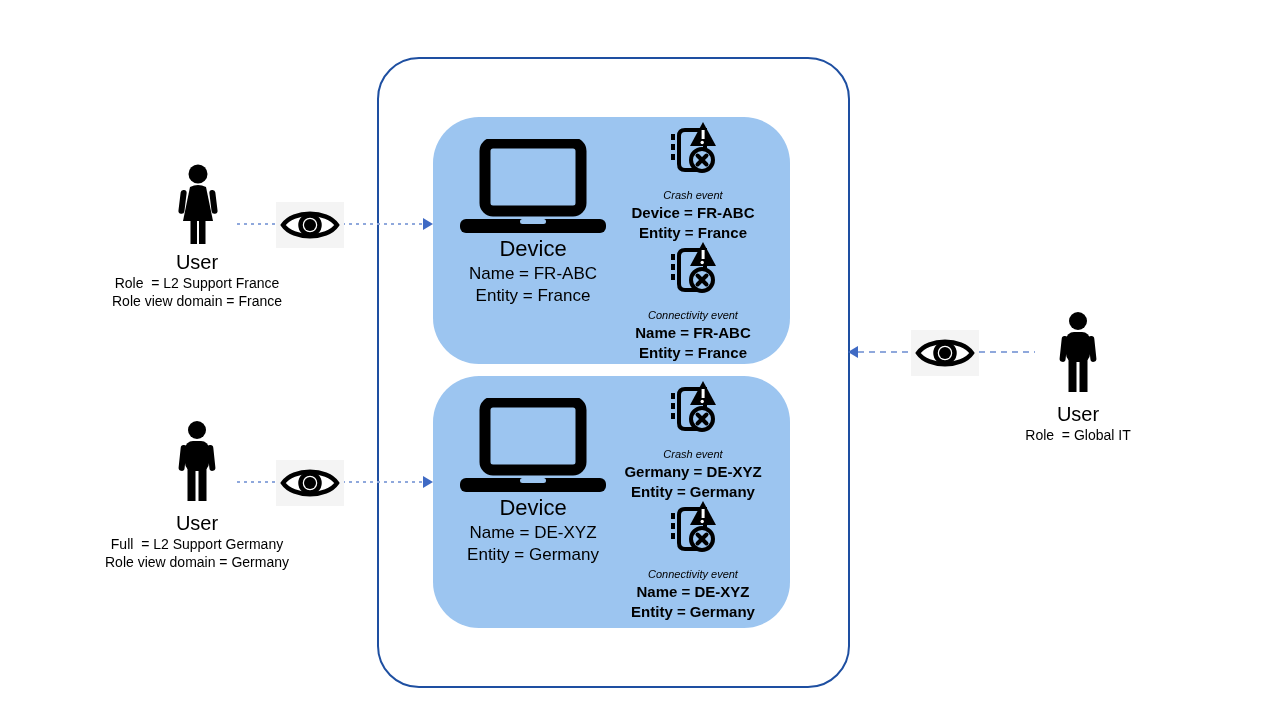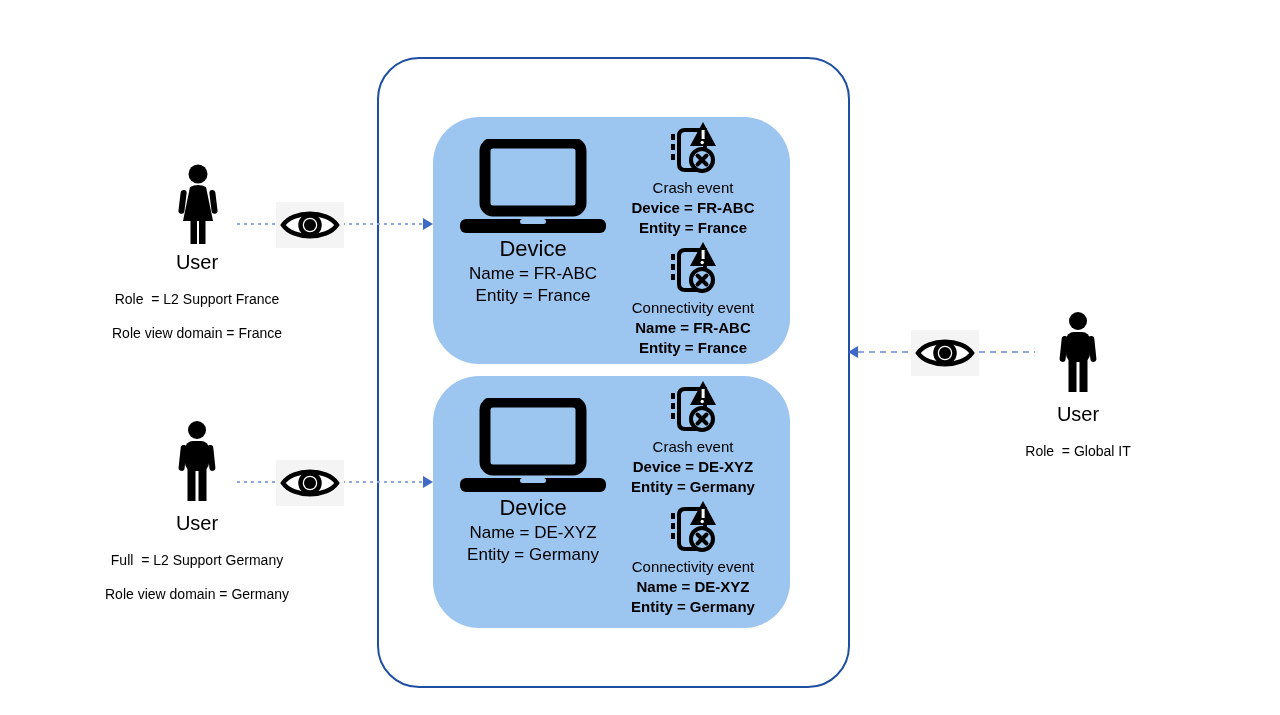--- a/index.html
+++ b/index.html
@@ -29,28 +29,28 @@
   .device-title { font-size:22px; line-height:1.25; }
   .device-line { font-size:17px; line-height:1.32; }
 
   .event {
     position:absolute; left:170px; width:180px;
     display:flex; flex-direction:column; align-items:center; text-align:center;
   }
   .event-1 { top:5px; }
   .event-2 { top:125px; }
   .event-icon-wrap { width:48px; height:56px; }
-  .event-title { font-size:15px; line-height:1.25; margin-top:1px; }
+  .event-title { font-size:11px; line-height:1.25; margin-top:11px;font-style:italic; }
   .event-line { font-size:15px; font-weight:bold; line-height:1.33; white-space:pre; }
 
   
   .person-wrap { position:absolute; z-index:2; }
   .user-text {
     position:absolute; z-index:2; width:300px; text-align:center;
-    display:flex; flex-direction:column; align-items:center;gap:16px;
+    display:flex; flex-direction:column; align-items:center;
   }
   .user-label { font-size:20px; line-height:1.2; }
   .user-line { font-size:14px; font-weight:normal; line-height:1.3; white-space:pre; }
 
   
   .dash-line { position:absolute; height:2px; z-index:3; }
   .dots { background:repeating-linear-gradient(90deg,#8FA8DC 0 3px,transparent 3px 7px); }
   .dashes { background:repeating-linear-gradient(90deg,#8FA8DC 0 6px,transparent 6px 11px); }
   .arrow-head { position:absolute; width:0; height:0; z-index:3; }
   .head-right { border-top:6px solid transparent; border-bottom:6px solid transparent; border-left:10px solid #3F6AC4; }
@@ -147,21 +147,21 @@
           <path d="M10,14 Q10,8 16,8 L36,8 L36,48 L16,48 Q10,48 10,42 Z" fill="none" stroke="#000" stroke-width="4"></path>
           <polygon points="34,0 47,24 21,24" fill="#000"></polygon>
           <rect x="32.6" y="8" width="3" height="9" fill="#fff"></rect>
           <circle cx="33.2" cy="20.5" r="1.7" fill="#fff"></circle>
           <circle cx="33" cy="38" r="11" fill="#9CC5F0" stroke="#000" stroke-width="4"></circle>
           <line x1="28.5" y1="33.5" x2="37.5" y2="42.5" stroke="#000" stroke-width="4" stroke-linecap="round"></line>
           <line x1="37.5" y1="33.5" x2="28.5" y2="42.5" stroke="#000" stroke-width="4" stroke-linecap="round"></line>
         </svg>
       </span>
       <div class="event-title">Crash event</div>
-      <div class="event-line">Device = DE-XYZ</div>
+      <div class="event-line">Germany = DE-XYZ</div>
       <div class="event-line">Entity = Germany</div>
     </div>
 
     <div class="event event-2">
       <span class="event-icon-wrap">
         <svg width="48" height="56" viewBox="0 0 48 56">
           <rect x="2" y="12" width="4" height="6" fill="#000"></rect>
           <rect x="2" y="22" width="4" height="6" fill="#000"></rect>
           <rect x="2" y="32" width="4" height="6" fill="#000"></rect>
           <path d="M10,14 Q10,8 16,8 L36,8 L36,48 L16,48 Q10,48 10,42 Z" fill="none" stroke="#000" stroke-width="4"></path>

